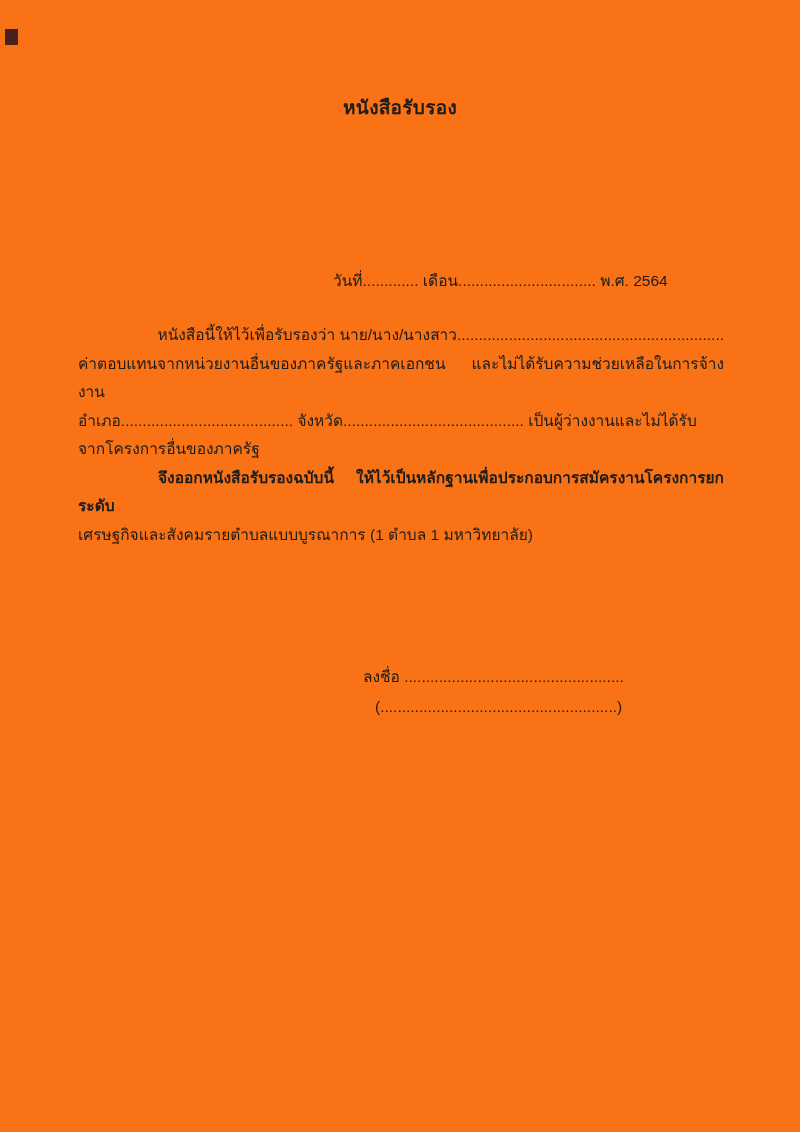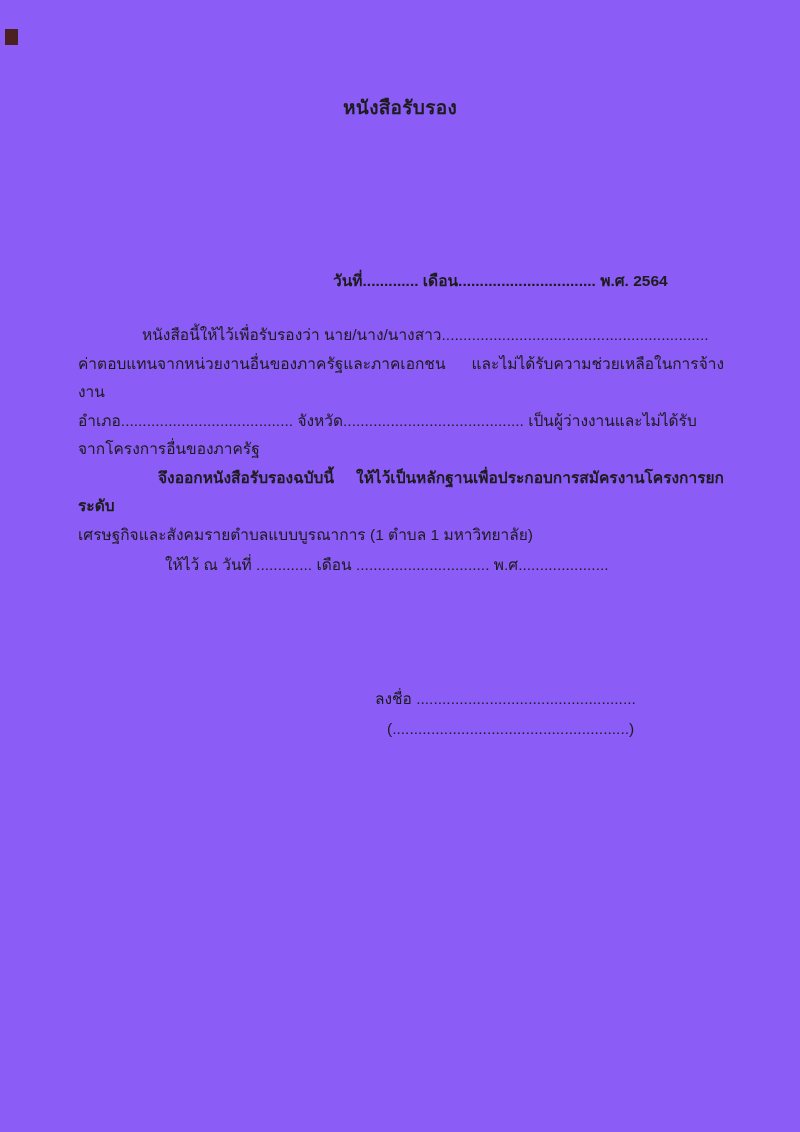--- a/index.html
+++ b/index.html
@@ -1,20 +1,20 @@
 <!DOCTYPE html>
 <html><head>
 <meta charset="utf-8">
 <style>
   html, body { margin: 0; padding: 0; background: #ffffff; }
   .page {
     position: relative;
     width: 800px;
     height: 1132px;
-    background: #8b5cf6;
+    background: #f97316;
     overflow: hidden;
     font-family: "Liberation Sans", "DejaVu Sans", sans-serif;
     color: #1c1c1c;
     font-size: 15.5px;
   }
   .corner-mark {
     position: absolute;
     left: 5px;
     top: 29px;
     width: 13px;
@@ -38,46 +38,44 @@
     top: 157px;
     line-height: 30px;
     white-space: nowrap;
   }
   .header-block .addr2 { padding-left: 25px; }
   .date-line {
     position: absolute;
     left: 333px;
     top: 268px;
     white-space: nowrap;
-    font-weight: bold;
   }
   .body-block {
     position: absolute;
     left: 78px;
     top: 321px;
     width: 646px;
     line-height: 28.5px;
   }
   .line { min-height: 28.5px; }
-  .indent1 { text-indent: 64px; }
+  .indent1 { text-indent: 64px; text-align: right; }
   .indent2 { text-indent: 80px; font-weight: bold; }
   .jlast { text-align: justify; text-align-last: justify; }
   .issued-line {
     position: absolute;
     left: 165px;
     top: 552px;
     white-space: nowrap;
   }
   .signature-block {
     position: absolute;
     left: 363px;
-    top: 684px;
+    top: 662px;
     line-height: 30px;
     white-space: nowrap;
-    margin-left: 12px;
   }
   .signature-block .paren-line { padding-left: 12px; }
 </style>
 </head>
 <body>
 
 <div class="page">
 
   <div class="corner-mark"></div>
 
@@ -88,20 +86,19 @@
 
   <div class="body-block">
     <div class="line indent1">หนังสือนี้ให้ไว้เพื่อรับรองว่า นาย/นาง/นางสาว..............................................................</div>
     <div class="line jlast">ค่าตอบแทนจากหน่วยงานอื่นของภาครัฐและภาคเอกชน และไม่ได้รับความช่วยเหลือในการจ้างงาน</div>
     <div class="line">อำเภอ........................................ จังหวัด.......................................... เป็นผู้ว่างงานและไม่ได้รับ</div>
     <div class="line">จากโครงการอื่นของภาครัฐ</div>
     <div class="line indent2 jlast">จึงออกหนังสือรับรองฉบับนี้ ให้ไว้เป็นหลักฐานเพื่อประกอบการสมัครงานโครงการยกระดับ</div>
     <div class="line">เศรษฐกิจและสังคมรายตำบลแบบบูรณาการ (1 ตำบล 1 มหาวิทยาลัย)</div>
   </div>
 
-  <div class="issued-line">ให้ไว้ ณ วันที่ ............. เดือน ............................... พ.ศ.....................</div>
 
   <div class="signature-block">
     <div class="line">ลงชื่อ ...................................................</div>
     <div class="line paren-line">(.......................................................)</div>
   </div>
 
 </div>
 
 </body></html>

